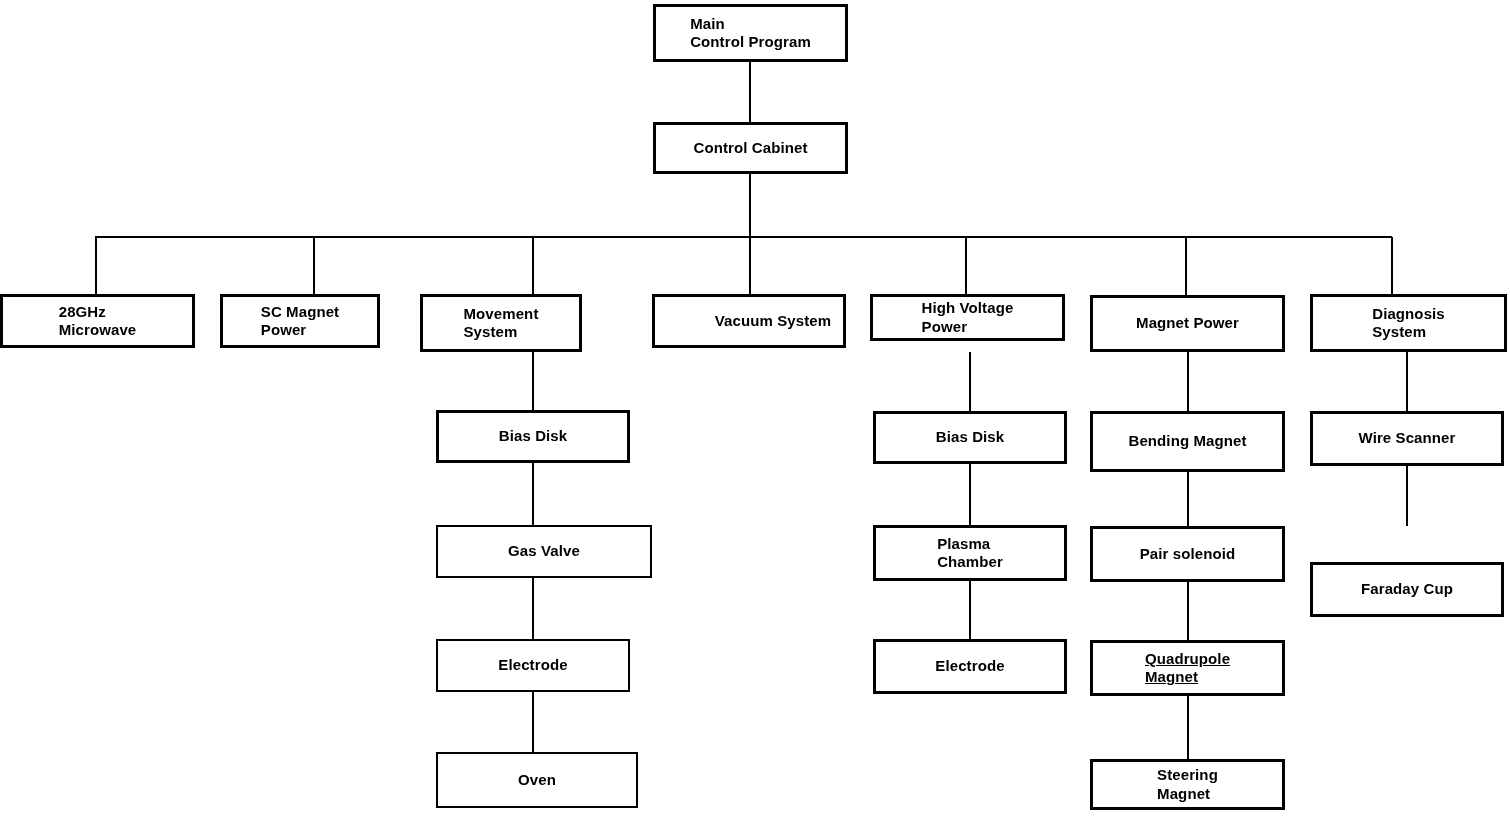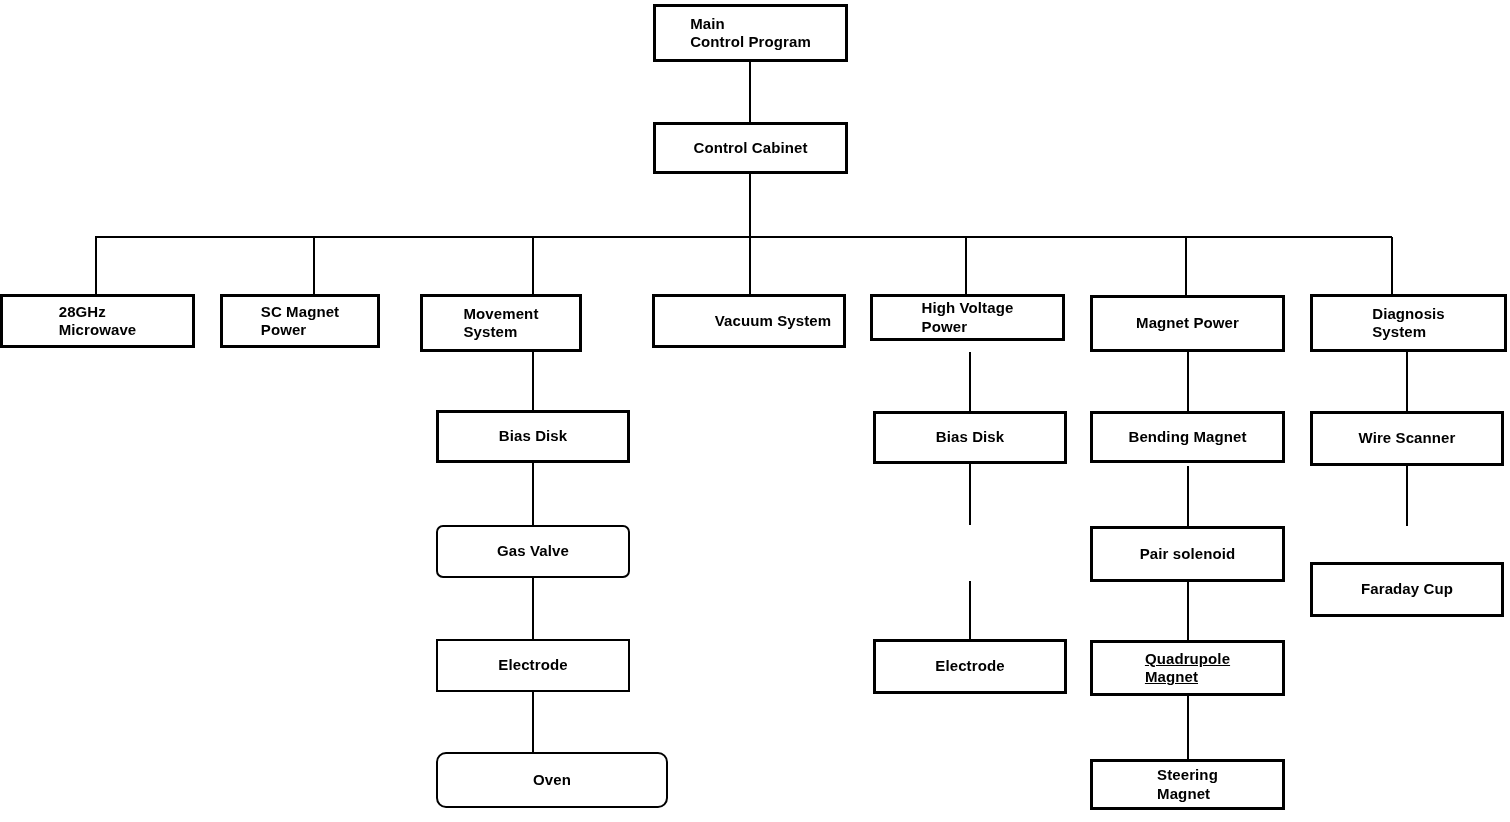--- a/index.html
+++ b/index.html
@@ -89,26 +89,28 @@
 Power</span></div>
     <div class="node" style="left: 420px; top: 294px; width: 162px; height: 58px;"><span class="lbl">Movement
 System</span></div>
     <div class="node" style="left: 652px; top: 294px; width: 194px; height: 54px; padding-left: 48px;"><span class="lbl">Vacuum  System</span></div>
     <div class="node" style="left: 870px; top: 294px; width: 195px; height: 47px;"><span class="lbl">High Voltage
 Power</span></div>
     <div class="node" style="left: 1090px; top: 295px; width: 195px; height: 57px;"><span class="lbl">Magnet Power</span></div>
     <div class="node" style="left: 1310px; top: 294px; width: 197px; height: 58px;"><span class="lbl">Diagnosis
 System</span></div>
     <div class="node" style="left: 436px; top: 410px; width: 194px; height: 53px;"><span class="lbl">Bias Disk</span></div>
-    <div class="node thin" style="left: 436px; top: 525px; width: 194px; height: 53px; border-radius: 7px;"><span class="lbl">Gas Valve</span></div>
+    <div class="node thin" style="left: 436px; top: 525px; width: 216px; height: 53px;"><span class="lbl">Gas Valve</span></div>
     <div class="node thin" style="left: 436px; top: 639px; width: 194px; height: 53px;"><span class="lbl">Electrode</span></div>
-    <div class="node thin" style="left: 436px; top: 752px; width: 232px; height: 56px; border-radius: 10px;"><span class="lbl">Oven</span></div>
+    <div class="node thin" style="left: 436px; top: 752px; width: 202px; height: 56px;"><span class="lbl">Oven</span></div>
     <div class="node" style="left: 873px; top: 411px; width: 194px; height: 53px;"><span class="lbl">Bias Disk</span></div>
+    <div class="node" style="left: 873px; top: 525px; width: 194px; height: 56px;"><span class="lbl">Plasma
+Chamber</span></div>
     <div class="node" style="left: 873px; top: 639px; width: 194px; height: 55px;"><span class="lbl">Electrode</span></div>
-    <div class="node" style="left: 1090px; top: 411px; width: 195px; height: 52px;"><span class="lbl">Bending Magnet</span></div>
+    <div class="node" style="left: 1090px; top: 411px; width: 195px; height: 61px;"><span class="lbl">Bending Magnet</span></div>
     <div class="node" style="left: 1090px; top: 526px; width: 195px; height: 56px;"><span class="lbl">Pair solenoid</span></div>
     <div class="node" style="left: 1090px; top: 640px; width: 195px; height: 56px; text-decoration: underline;"><span class="lbl">Quadrupole
 Magnet</span></div>
     <div class="node" style="left: 1090px; top: 759px; width: 195px; height: 51px;"><span class="lbl">Steering
 Magnet</span></div>
     <div class="node" style="left: 1310px; top: 411px; width: 194px; height: 55px;"><span class="lbl">Wire Scanner</span></div>
     <div class="node" style="left: 1310px; top: 526px; width: 194px; height: 55px; margin-top: 36px;"><span class="lbl">Faraday Cup</span></div>
   </div>
 
 </body></html>

